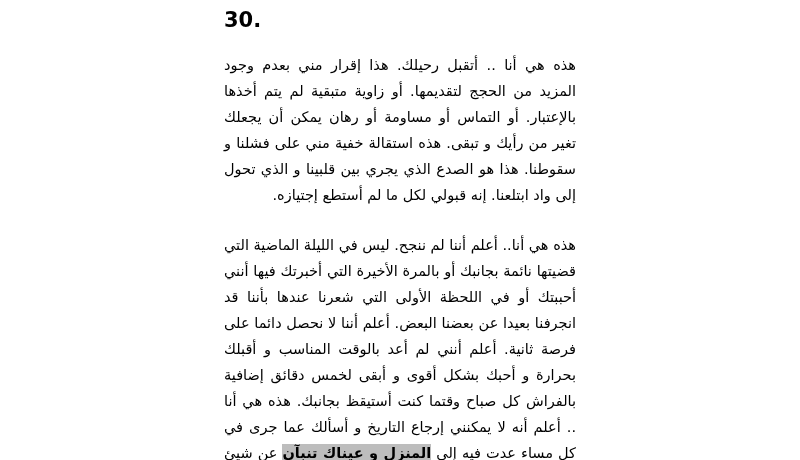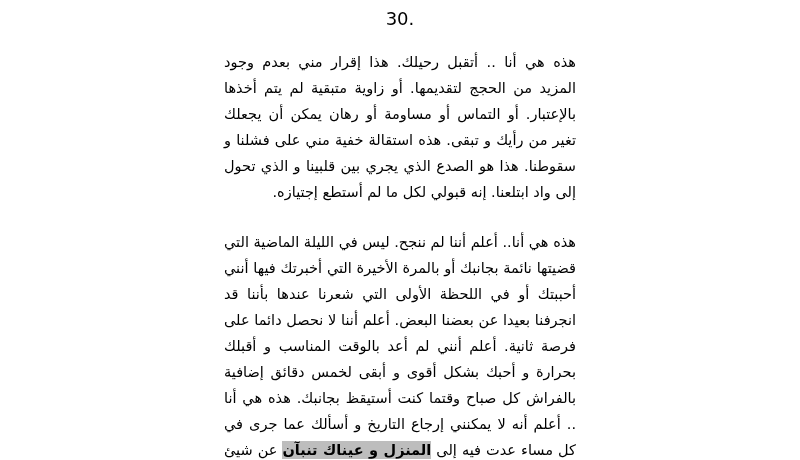--- a/index.html
+++ b/index.html
@@ -13,25 +13,24 @@
     font-family: "DejaVu Sans", sans-serif;
     color: #000000;
   }
   .page {
     width: 352px;
     margin: 0 auto;
     padding-top: 8px;
   }
   .title {
     display: flex;
-    justify-content: center;
     align-items: baseline;
     gap: 7px;
-    font-size: 18px;
-    font-weight: 400;
+    font-size: 21px;
+    font-weight: 700;
     margin-bottom: 20px;
     white-space: nowrap;
   }
   .title-num {
     direction: ltr;
     unicode-bidi: isolate;
   }
   .body-text {
     direction: rtl;
     font-size: 14.5px;

